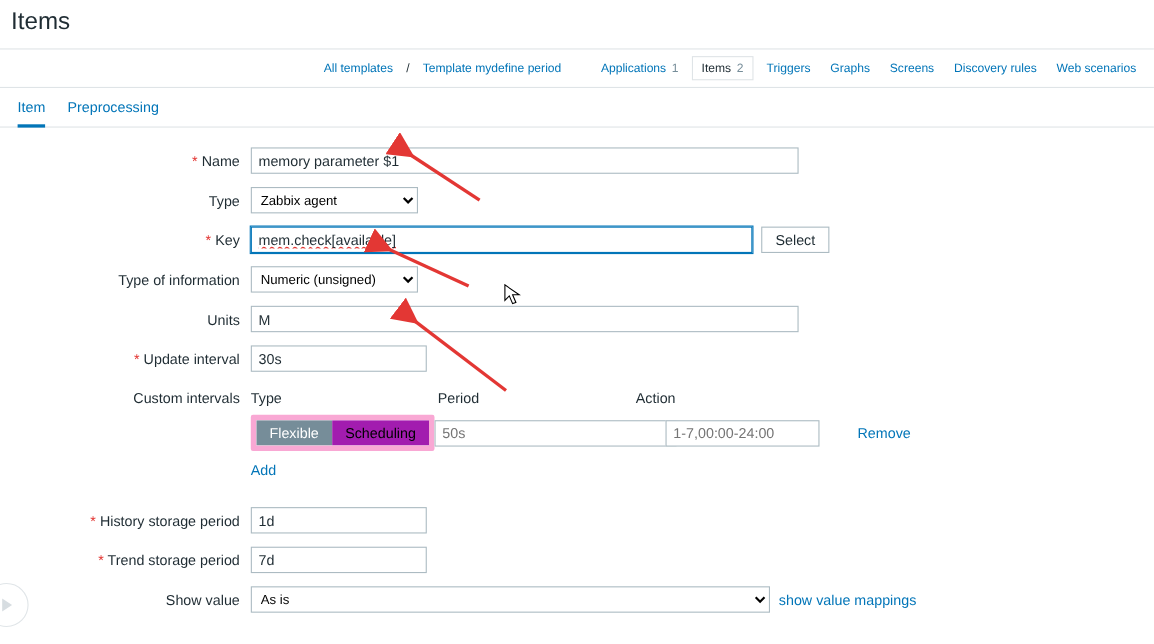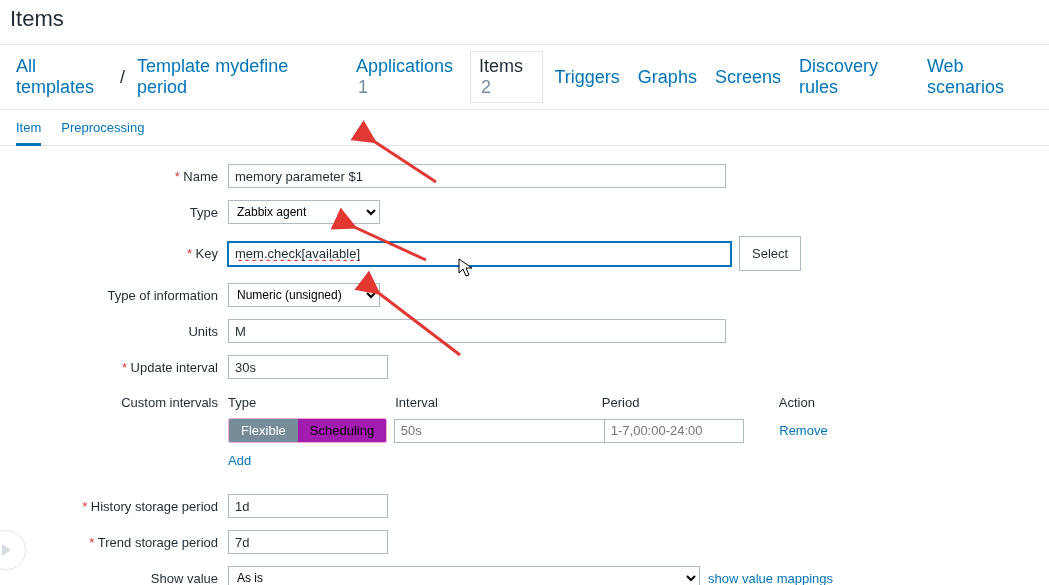--- a/index.html
+++ b/index.html
@@ -18,21 +18,22 @@
     padding: 6px 10px 12px 10px;
   }
   .breadcrumb-bar {
     display: flex;
     align-items: center;
     gap: 6px;
     padding: 6px 10px;
     border-top: 1px solid #dfe4e7;
     border-bottom: 1px solid #dfe4e7;
     background: #fff;
-    font-size: 18px;
+    font-size: 11px;
+    justify-content: flex-end;
   }
   .bc-link {
     color: #0275b8;
     cursor: pointer;
     padding: 4px 6px;
   }
   .bc-sep { color: #1f2c33; }
   .bc-current {
     background: #fff;
     border: 1px solid #dfe4e7;
@@ -93,55 +94,55 @@
     border: 1px solid #acbbc2;
     height: 24px;
     padding: 2px 4px;
     font-size: 12px;
     background: #fff;
   }
   .w-wide { width: 498px; }
   .w-med { width: 152px; }
   .w-sm  { width: 160px; }
   .input-key {
-    width: 503px;
+    width: 456px;
     border: 1px solid #0275b8 !important;
     outline: 1px solid #0275b8;
     text-decoration: underline wavy #e33734;
     text-decoration-skip-ink: none;
   }
   .btn {
     border: 1px solid #acbbc2;
     background: #fff;
     padding: 4px 12px;
     font-size: 13px;
     cursor: pointer;
     color: #1f2c33;
-    height: 35px;
+    height: 24px;
   }
   .intervals-block {
     border: none;
     width: 600px;
   }
   .intervals-head, .intervals-row {
     display: flex;
     align-items: center;
   }
   .intervals-head > div {
     color: #1f2c33;
     font-size: 13px;
     padding: 4px 0 8px 0;
   }
   .col-type   { width: 170px; }
   .col-int    { width: 210px; }
   .col-period { width: 180px; }
   .col-action { width: 50px; }
   .seg {
     display: inline-flex;
-    border: 1px solid #f9a8d4;
+    border: 5px solid #f9a8d4;
     border-radius: 2px;
     overflow: hidden;
   }
   .seg-btn {
     padding: 4px 12px;
     font-size: 13px;
     cursor: pointer;
     background: #a21caf;
     border: none;
   }
@@ -275,21 +276,20 @@
       <input type="text" class="w-sm" value="30s" style="">
     </div>
   </div>
 
   <div class="form-row" style="align-items:flex-start;">
     <div class="form-label" style="padding-top:4px">Custom intervals</div>
     <div class="form-ctrl">
       <div class="intervals-block">
         <div class="intervals-head">
           <div class="col-type">Type</div>
-          <div class="col-int">Interval</div>
           <div class="col-period">Period</div>
           <div class="col-action">Action</div>
         </div>
         <div class="intervals-row">
           <div class="col-type">
             <span class="seg">
               <button class="seg-btn on">Flexible</button>
               <button class="seg-btn">Scheduling</button>
             </span>
           </div>

